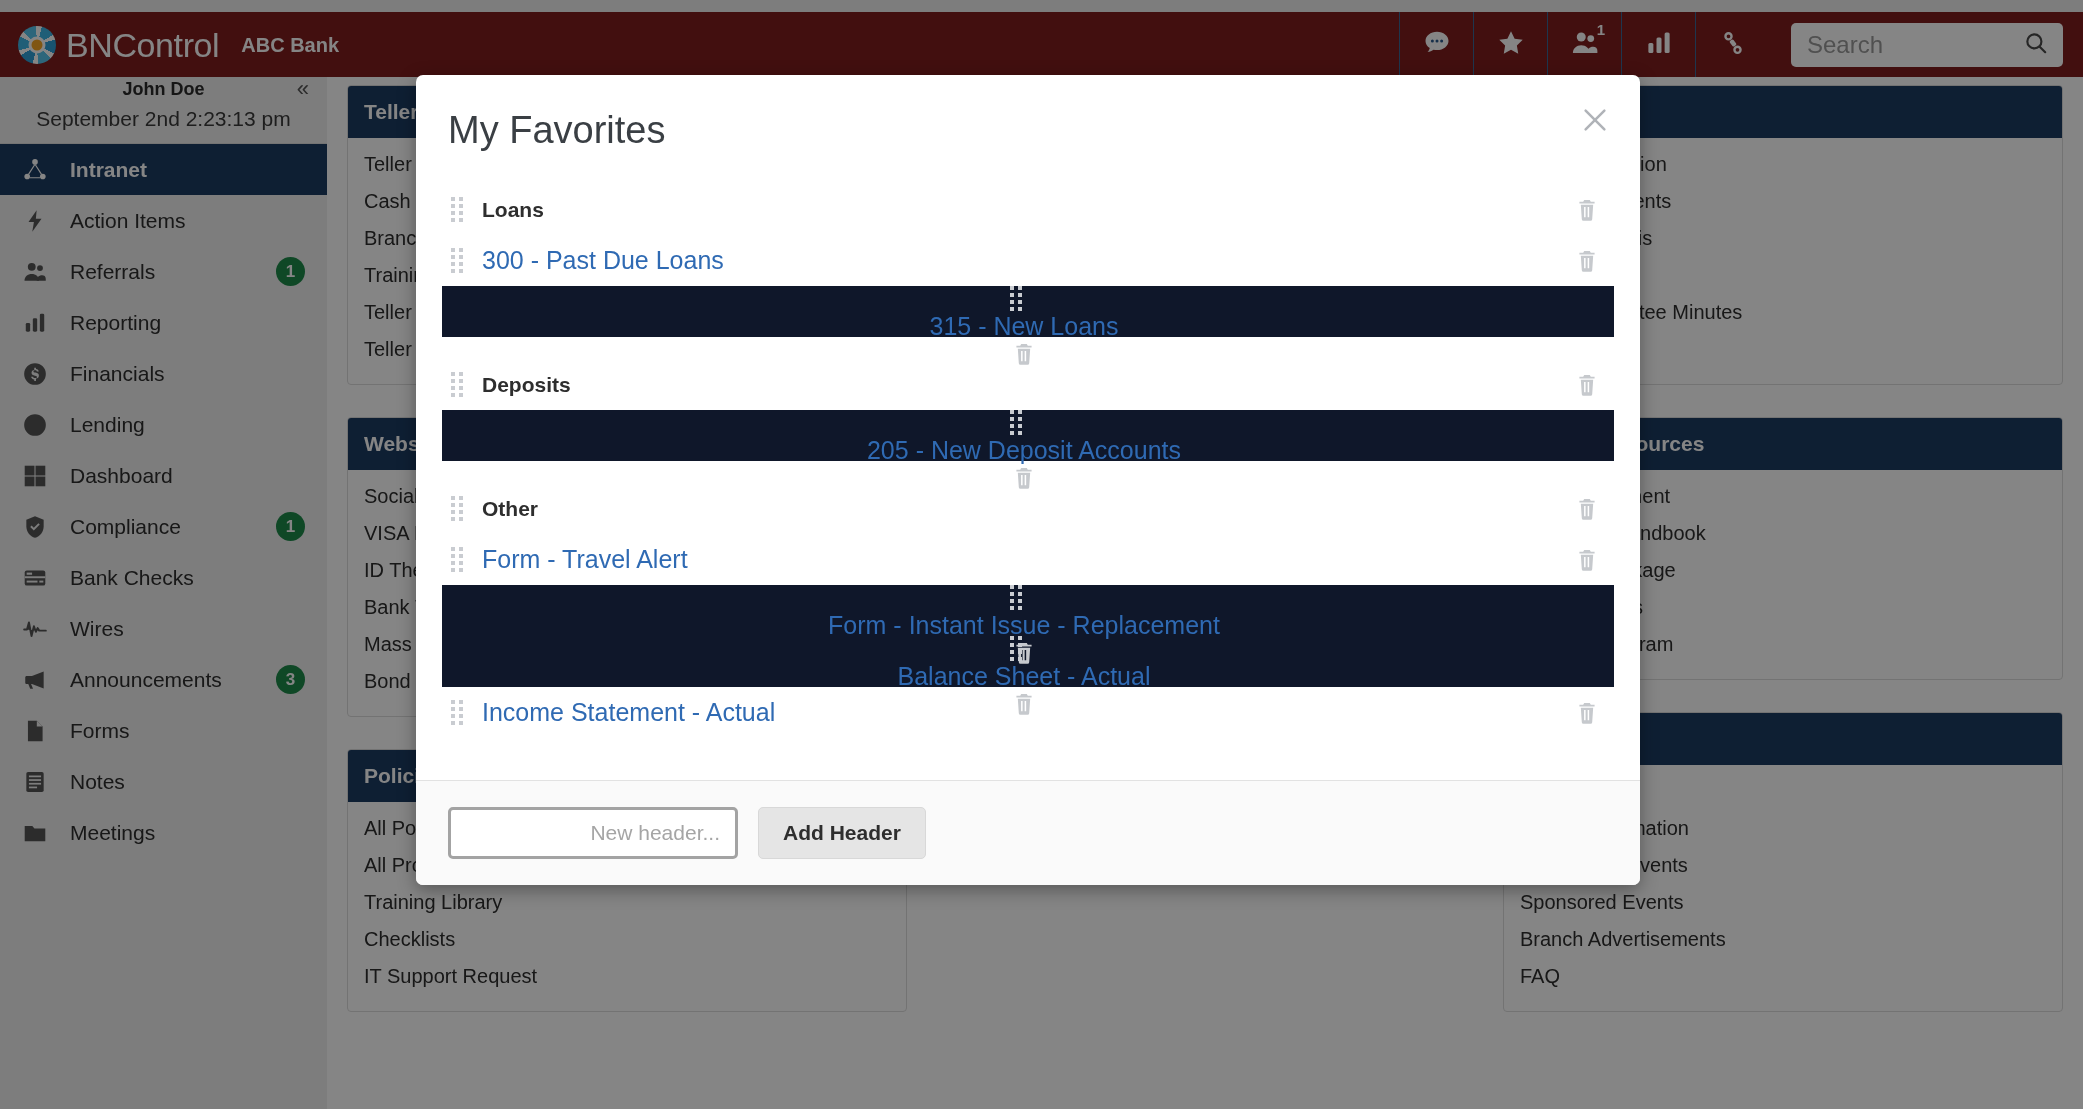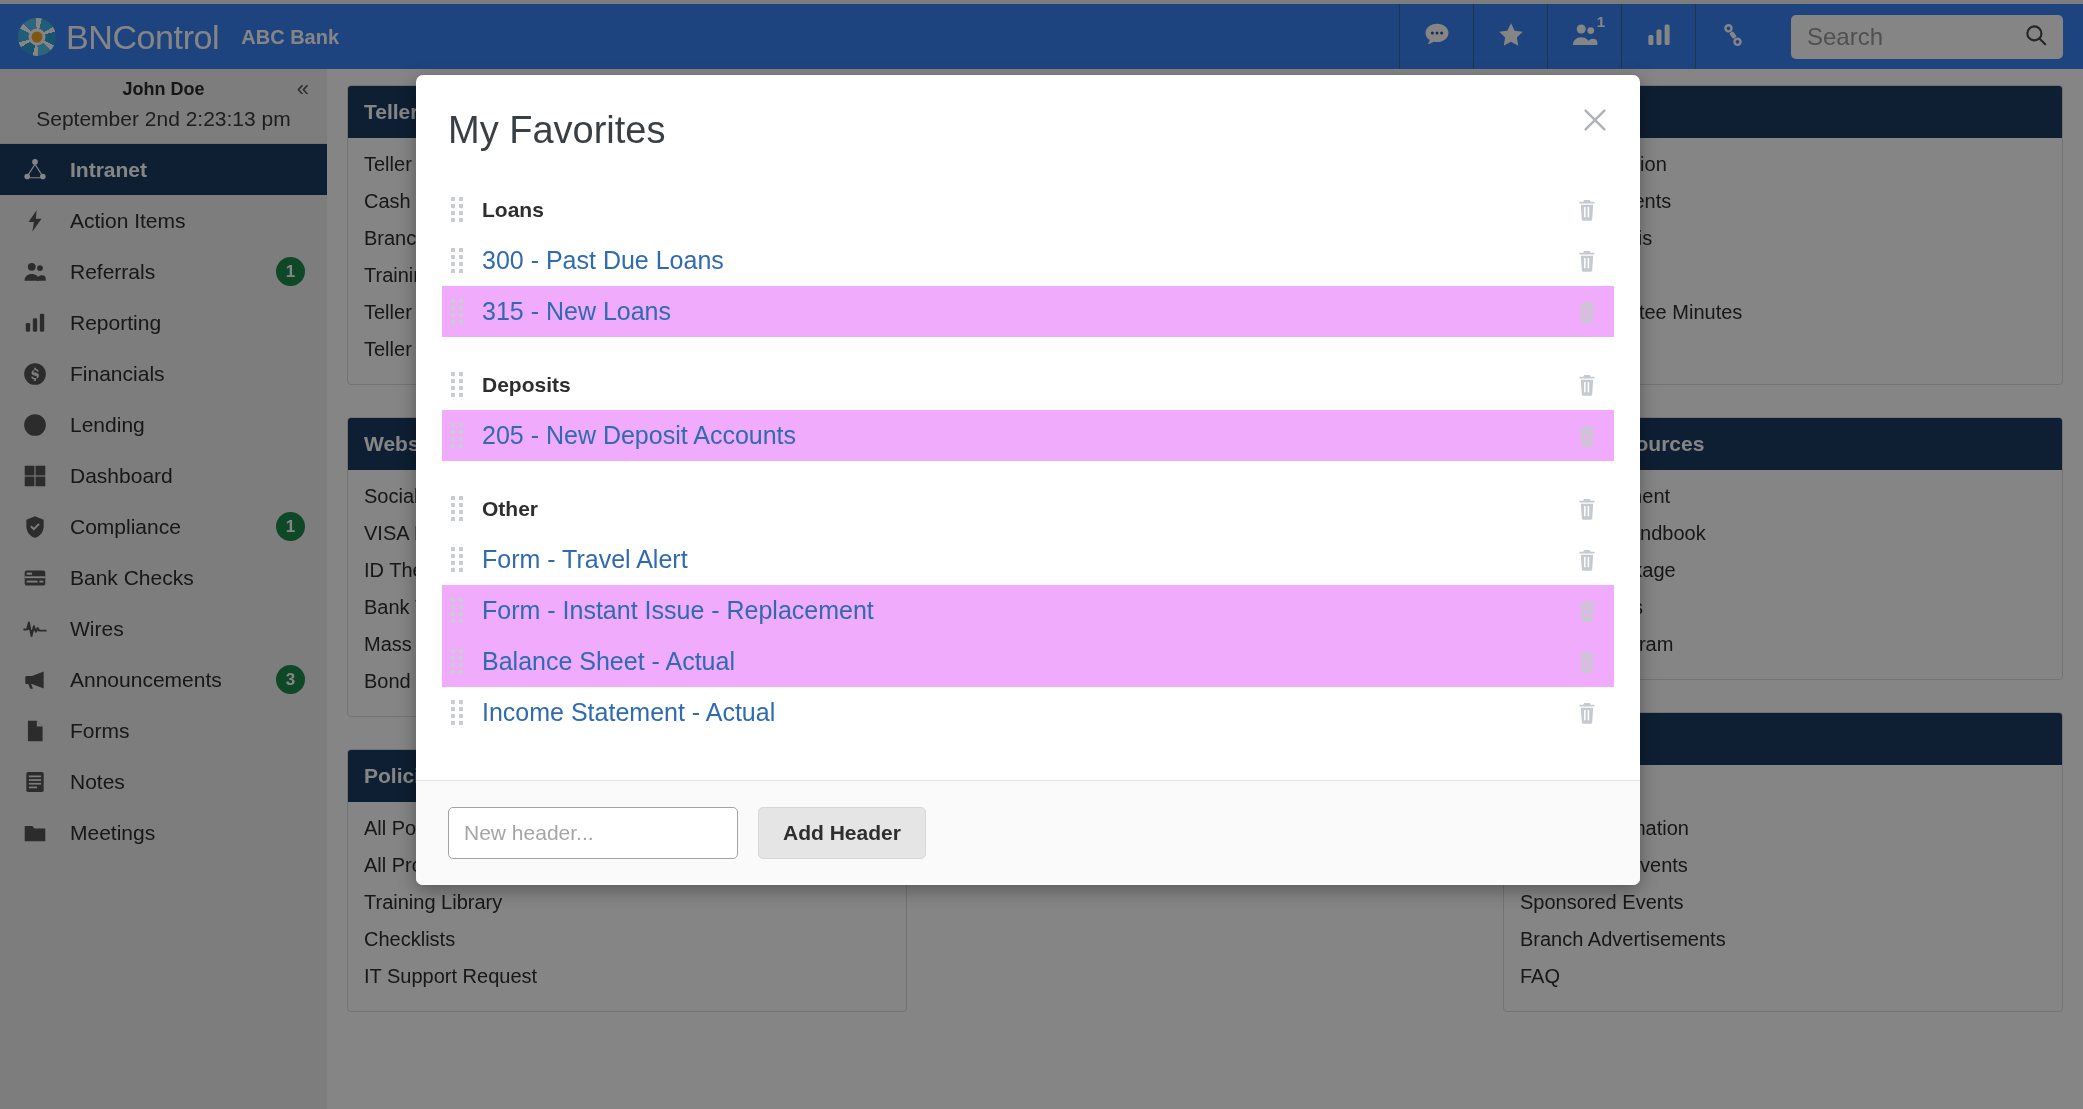--- a/index.html
+++ b/index.html
@@ -7,23 +7,23 @@
     width: 2083px; height: 1109px;
     overflow: hidden;
     font-family: "Liberation Sans", sans-serif;
     background: #f0f0f0;
   }
 
   #app { position: relative; width: 2083px; height: 1109px; }
 
   
   .topnav {
-    position: absolute; top: 4px; left: 0;
+    position: absolute; top: 12px; left: 0;
     width: 2083px; height: 65px;
-    background: #3b82f6;
+    background: #7f1d1d;
     display: flex; align-items: center;
     z-index: 5;
   }
   .brand-block { display: flex; align-items: center; padding-left: 18px; }
   .logo-mark {
     width: 38px; height: 38px; position: relative; margin-right: 10px;
     border-radius: 50%;
     background:
       conic-gradient(from 15deg,
         #3fb4e5 0deg 42deg, #ffffff 42deg 58deg,
@@ -166,21 +166,21 @@
   .modal-close {
     position: absolute; right: 30px; top: 30px;
     cursor: pointer; line-height: 0;
   }
   .modal-body { flex: 1; padding: 16px 26px 0 26px; overflow: hidden; }
 
   .fav-row {
     display: flex; align-items: center;
     height: 51px; padding: 0 14px 0 6px;
   }
-  .fav-row.stripe { background: #f0abfc; }
+  .fav-row.stripe { background: #0f172a; flex-direction: column; }
   .grip {
     width: 18px; height: 26px; margin-right: 16px; flex-shrink: 0;
     cursor: grab;
     display: grid; grid-template-columns: 5px 5px;
     grid-template-rows: repeat(4, 5px);
     gap: 2px 3px; align-content: center; justify-content: center;
   }
   .grip i { display: block; width: 4px; height: 4px; background: #c9ccd1; }
   .fav-label-group {
     font-size: 21px; font-weight: bold; color: #2e2e2e; flex: 1;
@@ -194,24 +194,24 @@
 
   .modal-foot {
     border-top: 1px solid #e2e2e2;
     background: #fafafa;
     border-radius: 0 0 7px 7px;
     padding: 26px 32px;
     display: flex; align-items: center; gap: 20px;
   }
   .hdr-input {
     width: 290px; height: 52px;
-    border: 1px solid #a3a3a3; border-radius: 5px;
+    border: 3px solid #a3a3a3; border-radius: 5px;
     padding: 0 15px; font-size: 21px; color: #444;
     font-family: "Liberation Sans", sans-serif;
-    background: #fff; outline: none;
+    background: #fff; outline: none; text-align: right;
   }
   .hdr-input::placeholder { color: #a5a5a5; }
   .add-hdr-btn {
     height: 52px; padding: 0 24px;
     border: 1px solid #d8d8d8; border-radius: 5px;
     background: #e5e5e5; cursor: pointer;
     font-size: 21px; font-weight: bold; color: #2e2e2e;
     font-family: "Liberation Sans", sans-serif;
   }
 </style>

